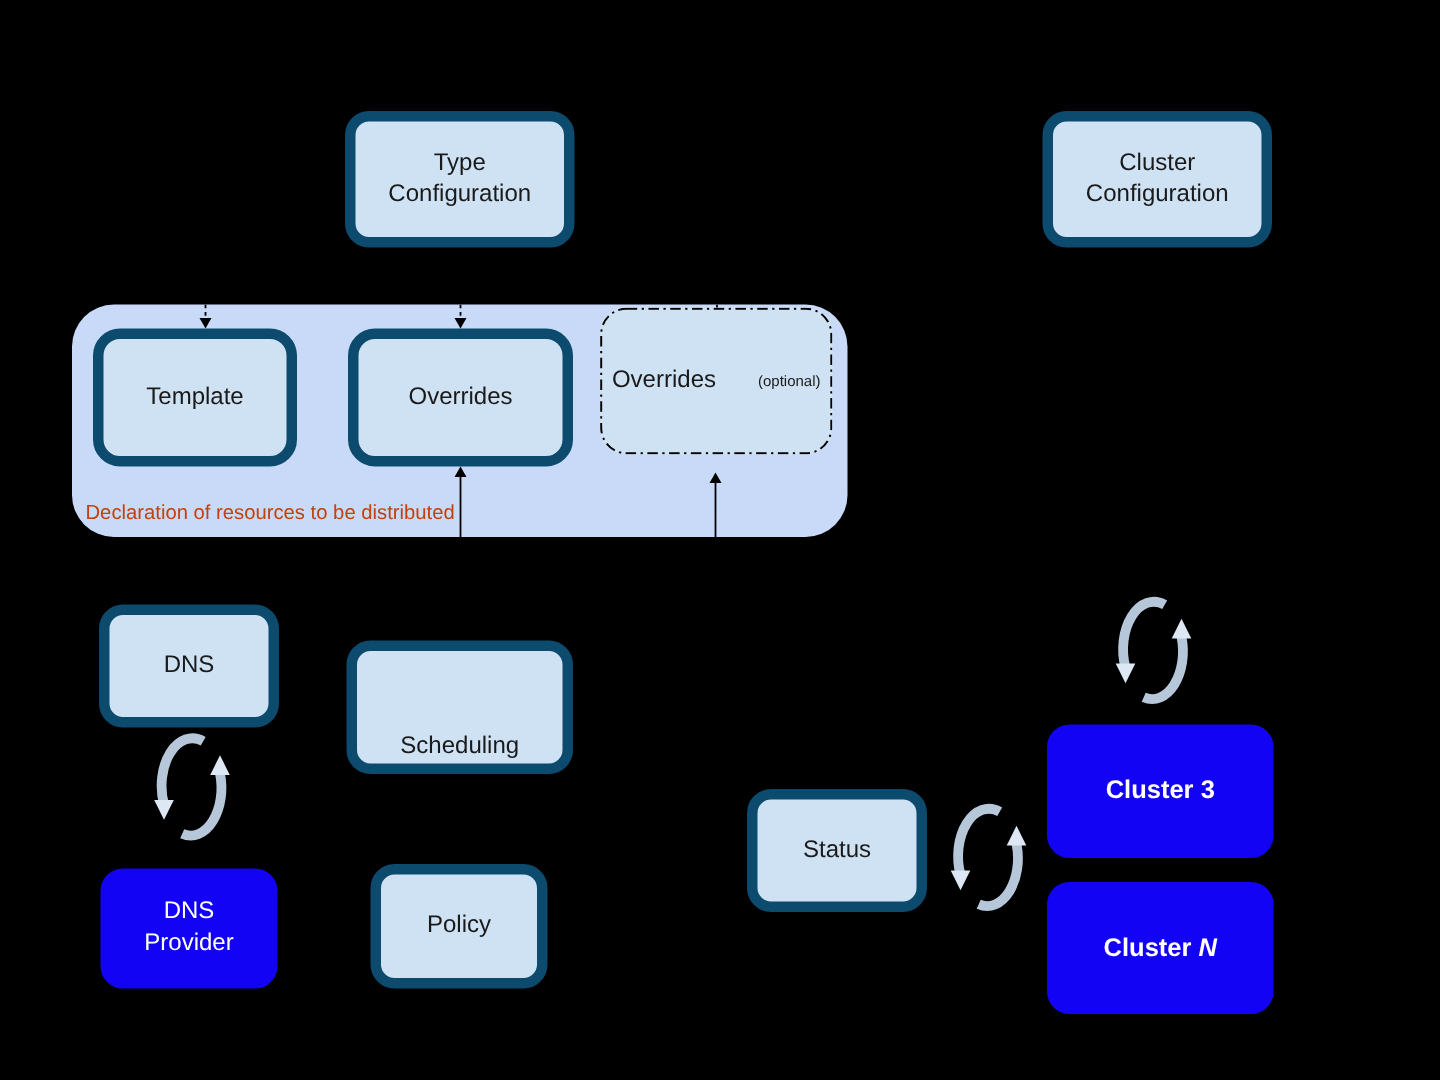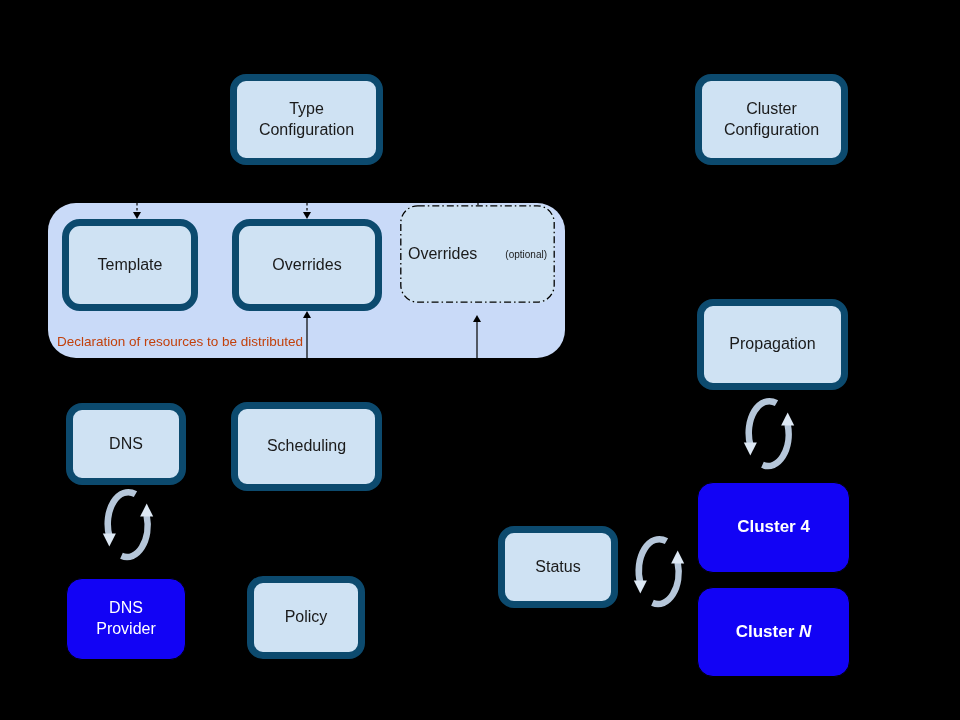--- a/index.html
+++ b/index.html
@@ -88,53 +88,50 @@
       <span style="font-size:10px;">(optional)</span>
     </div>
 
     <div class="caption">Declaration of resources to be distributed</div>
   </div>
 
   <div class="box light" style="left:66px;top:403px;width:120px;height:82px;">
     <span>DNS</span>
   </div>
 
-  <div class="box light" style="left:231px;top:402px;width:151px;height:89px;">
+  <div class="box light" style="left:231px;top:427px;width:151px;height:89px;align-items:flex-end;">
     <span>Scheduling</span>
   </div>
 
   <svg class="sync" style="left:100px;top:487px;" width="56" height="76" viewBox="0 0 60 80">
     <path d="M 38 7 A 22 34 0 0 0 10 52"></path>
     <polygon points="3,49 17,49 10,63"></polygon>
     <path d="M 23 73 A 22 34 0 0 0 50 30"></path>
     <polygon points="43,31 57,31 50,17"></polygon>
   </svg>
 
   <div class="box blue" style="left:66px;top:578px;width:120px;height:82px;">
     <span>DNS
 Provider</span>
   </div>
 
   <div class="box light" style="left:247px;top:576px;width:118px;height:83px;">
     <span>Policy</span>
   </div>
 
-  <div class="box light" style="left:697px;top:299px;width:151px;height:91px;">
-    <span>Propagation</span>
-  </div>
 
   <svg class="sync" style="left:741px;top:396px;" width="56" height="76" viewBox="0 0 60 80">
     <path d="M 38 7 A 22 34 0 0 0 10 52"></path>
     <polygon points="3,49 17,49 10,63"></polygon>
     <path d="M 23 73 A 22 34 0 0 0 50 30"></path>
     <polygon points="43,31 57,31 50,17"></polygon>
   </svg>
 
   <div class="box blue bold" style="left:697px;top:482px;width:153px;height:91px;">
-    <span>Cluster 4</span>
+    <span>Cluster 3</span>
   </div>
 
   <div class="box light" style="left:498px;top:526px;width:120px;height:82px;">
     <span>Status</span>
   </div>
 
   <div class="box blue bold" style="left:697px;top:587px;width:153px;height:90px;">
     <span><span>Cluster </span><i>N</i></span>
   </div>
 

